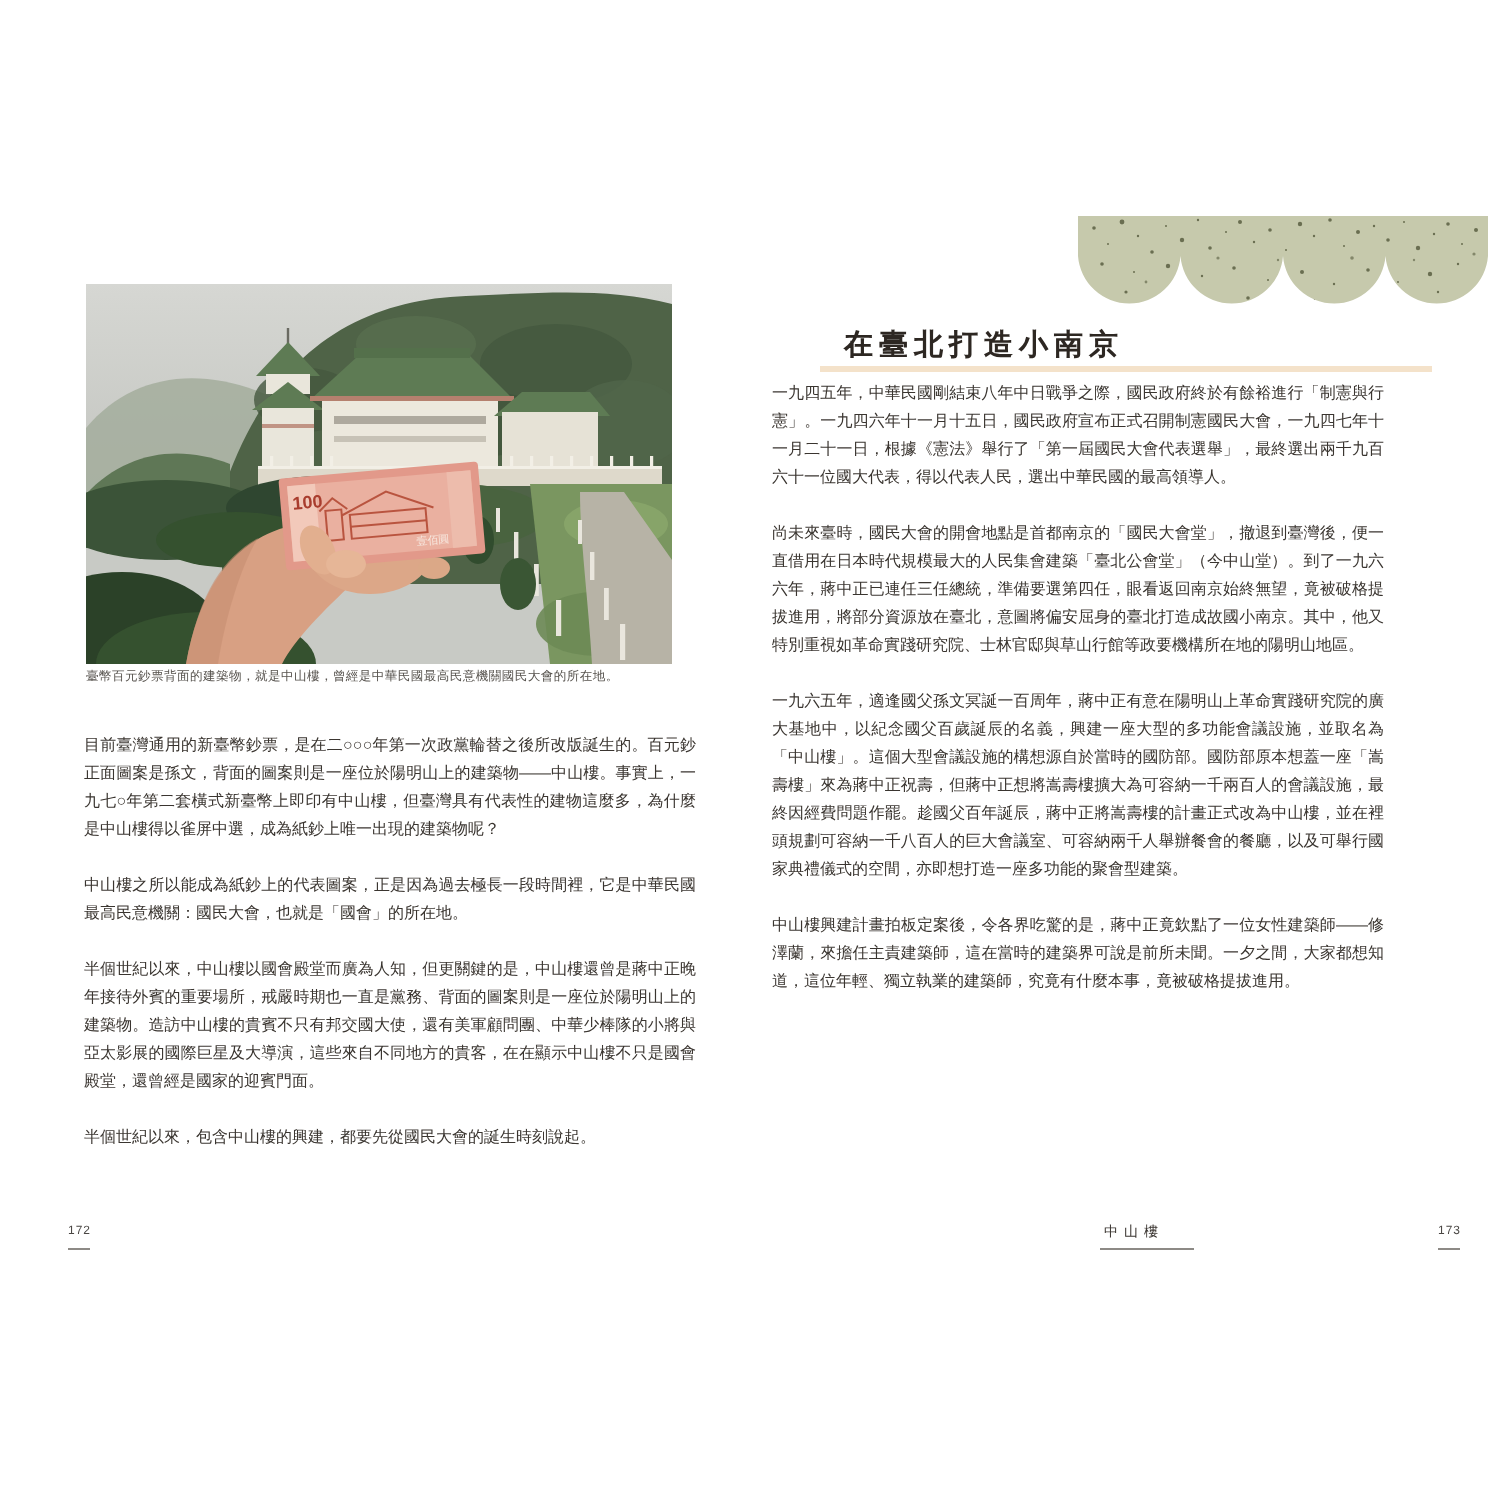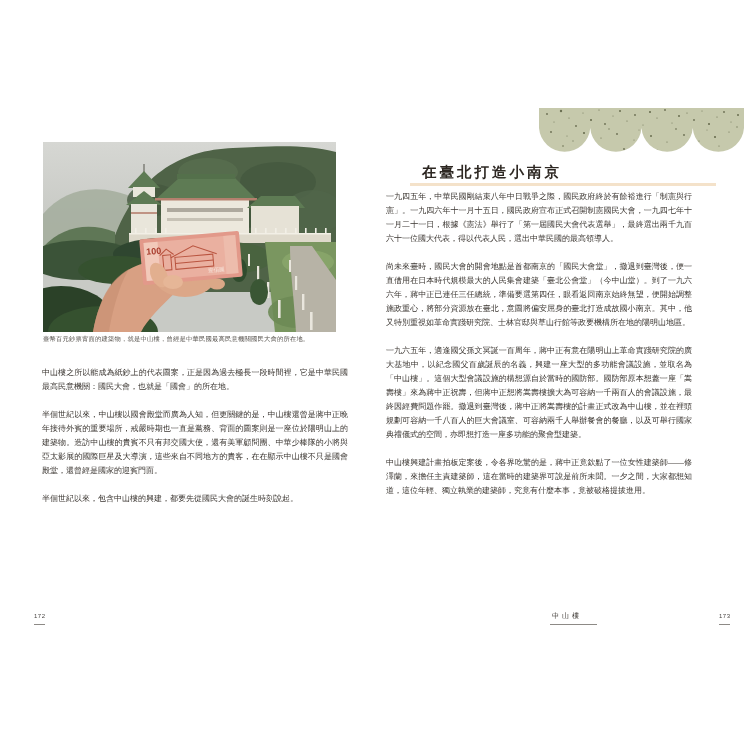--- a/index.html
+++ b/index.html
@@ -173,20 +173,21 @@
       </g>
 
       <ellipse cx="116" cy="133" rx="8" ry="13" fill="#e2af8f" transform="rotate(-25 116 133)"></ellipse>
       <ellipse cx="130" cy="140" rx="10" ry="7" fill="#e6b697"></ellipse>
     </svg>
   </div>
 
   <div class="photo-caption">臺幣百元鈔票背面的建築物，就是中山樓，曾經是中華民國最高民意機關國民大會的所在地。</div>
 
   <div class="body-col" id="body-left">
+    <p>目前臺灣通用的新臺幣鈔票，是在二○○○年第一次政黨輪替之後所改版誕生的。百元鈔正面圖案是孫文，背面的圖案則是一座位於陽明山上的建築物——中山樓。事實上，一九七○年第二套橫式新臺幣上即印有中山樓，但臺灣具有代表性的建物這麼多，為什麼是中山樓得以雀屏中選，成為紙鈔上唯一出現的建築物呢？</p>
     <p>中山樓之所以能成為紙鈔上的代表圖案，正是因為過去極長一段時間裡，它是中華民國最高民意機關：國民大會，也就是「國會」的所在地。</p>
     <p>半個世紀以來，中山樓以國會殿堂而廣為人知，但更關鍵的是，中山樓還曾是蔣中正晚年接待外賓的重要場所，戒嚴時期也一直是黨務、背面的圖案則是一座位於陽明山上的建築物。造訪中山樓的貴賓不只有邦交國大使，還有美軍顧問團、中華少棒隊的小將與亞太影展的國際巨星及大導演，這些來自不同地方的貴客，在在顯示中山樓不只是國會殿堂，還曾經是國家的迎賓門面。</p>
     <p>半個世紀以來，包含中山樓的興建，都要先從國民大會的誕生時刻說起。</p>
   </div>
 
   <div class="decor">
     <svg width="206" height="47" viewBox="0 0 206 47">
       <defs>
         <clipPath id="scallopClip">
           <path d="M0,0 H205 V20
@@ -259,22 +260,22 @@
         </g>
       </g>
     </svg>
   </div>
 
   <div class="section-title">在臺北打造小南京</div>
   <div class="title-underline"></div>
 
   <div class="body-col" id="body-right">
     <p>一九四五年，中華民國剛結束八年中日戰爭之際，國民政府終於有餘裕進行「制憲與行憲」。一九四六年十一月十五日，國民政府宣布正式召開制憲國民大會，一九四七年十一月二十一日，根據《憲法》舉行了「第一屆國民大會代表選舉」，最終選出兩千九百六十一位國大代表，得以代表人民，選出中華民國的最高領導人。</p>
-    <p>尚未來臺時，國民大會的開會地點是首都南京的「國民大會堂」，撤退到臺灣後，便一直借用在日本時代規模最大的人民集會建築「臺北公會堂」（今中山堂）。到了一九六六年，蔣中正已連任三任總統，準備要選第四任，眼看返回南京始終無望，便開始調整施政重心，將部分資源放在臺北，意圖將偏安屈身的臺北打造成故國小南京。其中，他又特別重視如革命實踐研究院、士林官邸與草山行館等政要機構所在地的陽明山地區。</p>
-    <p>一九六五年，適逢國父孫文冥誕一百周年，蔣中正有意在陽明山上革命實踐研究院的廣大基地中，以紀念國父百歲誕辰的名義，興建一座大型的多功能會議設施，並取名為「中山樓」。這個大型會議設施的構想源自於當時的國防部。國防部原本想蓋一座「嵩壽樓」來為蔣中正祝壽，但蔣中正想將嵩壽樓擴大為可容納一千兩百人的會議設施，最終因經費問題作罷。撤退到臺灣後，蔣中正將嵩壽樓的計畫正式改為中山樓，並在裡頭規劃可容納一千八百人的巨大會議室、可容納兩千人舉辦餐會的餐廳，以及可舉行國家典禮儀式的空間，亦即想打造一座多功能的聚會型建築。</p>
+    <p>尚未來臺時，國民大會的開會地點是首都南京的「國民大會堂」，撤退到臺灣後，便一直借用在日本時代規模最大的人民集會建築「臺北公會堂」（今中山堂）。到了一九六六年，蔣中正已連任三任總統，準備要選第四任，眼看返回南京始終無望，竟被破格提拔進用，將部分資源放在臺北，意圖將偏安屈身的臺北打造成故國小南京。其中，他又特別重視如革命實踐研究院、士林官邸與草山行館等政要機構所在地的陽明山地區。</p>
+    <p>一九六五年，適逢國父孫文冥誕一百周年，蔣中正有意在陽明山上革命實踐研究院的廣大基地中，以紀念國父百歲誕辰的名義，興建一座大型的多功能會議設施，並取名為「中山樓」。這個大型會議設施的構想源自於當時的國防部。國防部原本想蓋一座「嵩壽樓」來為蔣中正祝壽，但蔣中正想將嵩壽樓擴大為可容納一千兩百人的會議設施，最終因經費問題作罷。趁國父百年誕辰，蔣中正將嵩壽樓的計畫正式改為中山樓，並在裡頭規劃可容納一千八百人的巨大會議室、可容納兩千人舉辦餐會的餐廳，以及可舉行國家典禮儀式的空間，亦即想打造一座多功能的聚會型建築。</p>
     <p>中山樓興建計畫拍板定案後，令各界吃驚的是，蔣中正竟欽點了一位女性建築師——修澤蘭，來擔任主責建築師，這在當時的建築界可說是前所未聞。一夕之間，大家都想知道，這位年輕、獨立執業的建築師，究竟有什麼本事，竟被破格提拔進用。</p>
   </div>
 
   <div class="pagenum" id="pn-left">172</div>
   <div class="footer-rule" id="rule-left"></div>
 
   <div class="running-title">中山樓</div>
   <div class="footer-rule" id="rule-center"></div>
 
   <div class="pagenum" id="pn-right">173</div>

